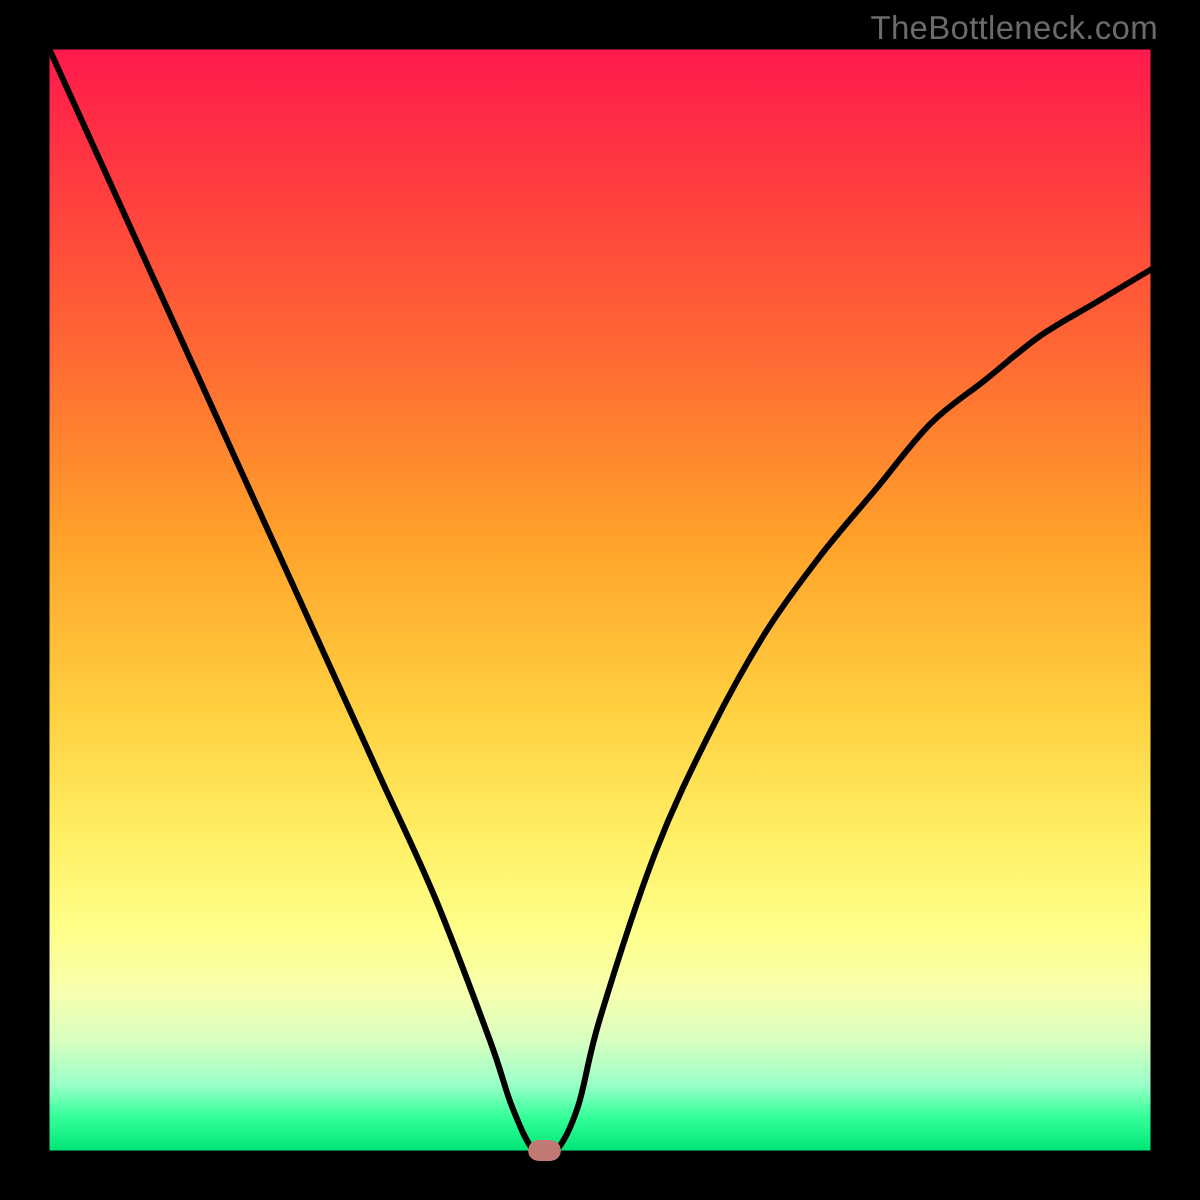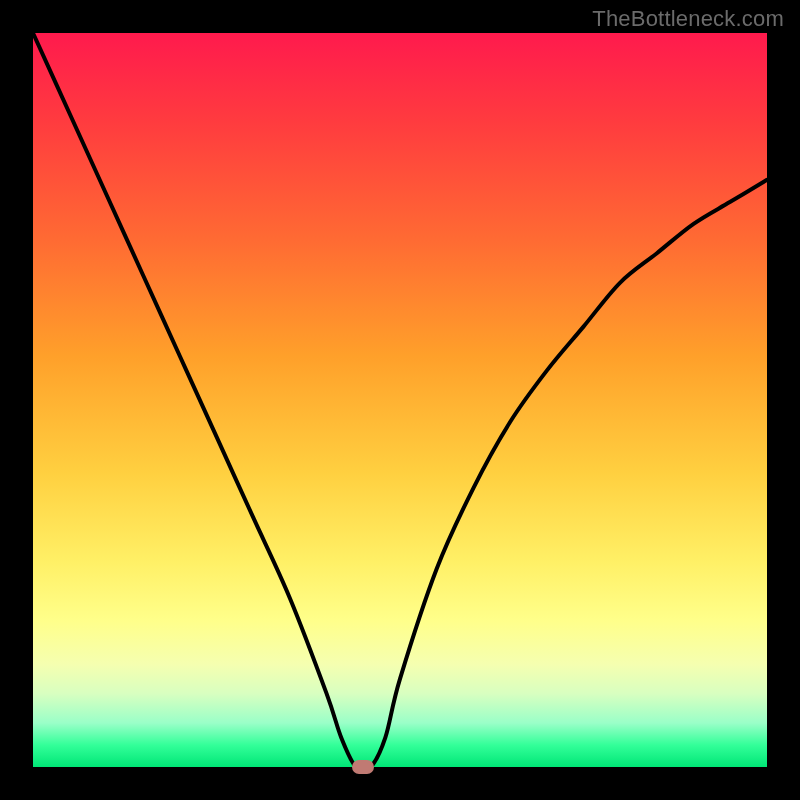--- a/index.html
+++ b/index.html
@@ -11,21 +11,20 @@
     overflow: hidden;
     font-family: Arial, Helvetica, sans-serif;
   }
   .frame {
     position: absolute;
     left: 0;
     top: 0;
     width: 784px;
     height: 800px;
     background: #000;
-    padding-left: 12px;
   }
   .plot {
     position: absolute;
     left: 33px;
     top: 33px;
     width: 734px;
     height: 734px;
     
     background: linear-gradient(to bottom,
       #ff1a4d 0%,

